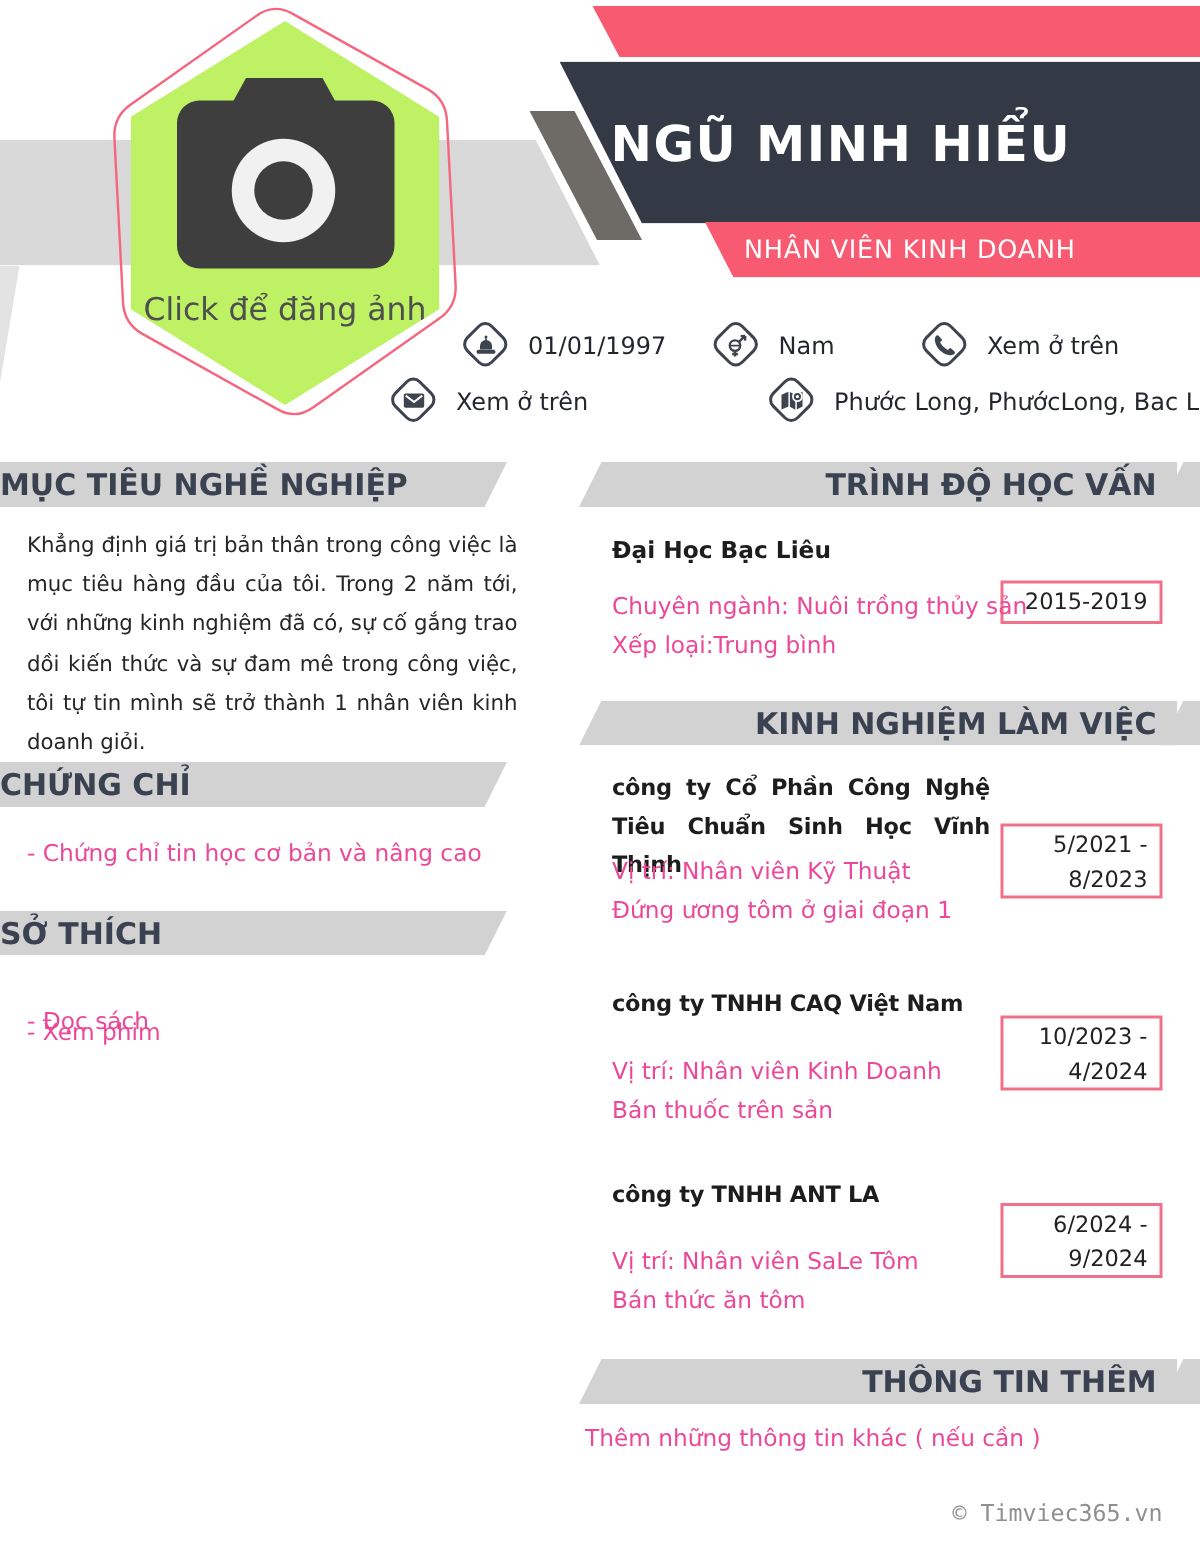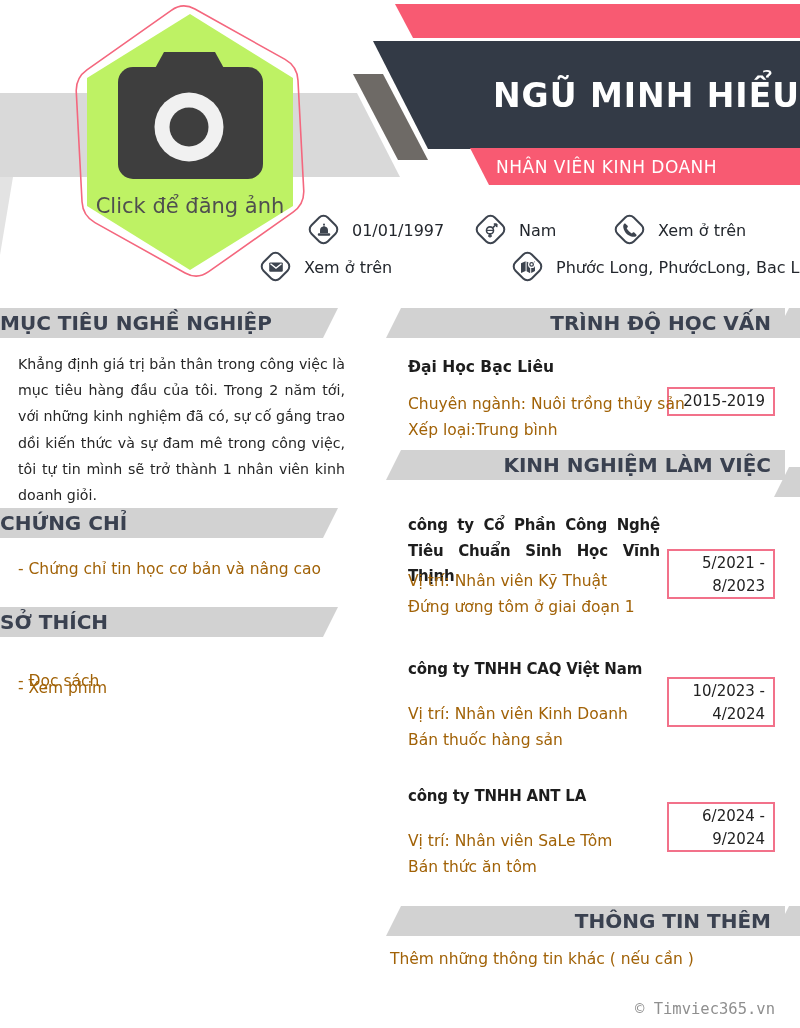--- a/index.html
+++ b/index.html
@@ -12,21 +12,21 @@
   .gray-band{left:0;top:93px;width:400px;height:84px;background:var(--band-gray,#d9d9d9);
     clip-path:polygon(0 0,357px 0,100% 100%,0 100%);}
   .left-wedge{left:0;top:177px;width:13px;height:78px;background:#e3e3e3;
     clip-path:polygon(0 0,100% 0,0 100%);}
   .dark-stripe{left:353px;top:74px;width:75px;height:86px;background:var(--stripe-gray,#6e6a66);
     clip-path:polygon(0 0,30px 0,100% 100%,45px 100%);}
   .pink-top{left:395px;top:4px;width:405px;height:34px;background:var(--pink,#f85a72);
     clip-path:polygon(0 0,100% 0,100% 100%,18px 100%);}
   .navy-banner{left:373px;top:41px;width:427px;height:108px;background:var(--navy,#333a46);
     clip-path:polygon(0 0,100% 0,100% 100%,55px 100%);
-    display:flex;align-items:center;justify-content:flex-end;padding-left:34px;box-sizing:border-box;}
+    display:flex;align-items:center;justify-content:flex-start;padding-left:34px;box-sizing:border-box;}
   .navy-banner .name{color:#fff;font-size:33px;font-weight:700;letter-spacing:1px;white-space:nowrap;}
   .pink-sub{left:470px;top:148px;width:330px;height:37px;background:var(--pink,#f85a72);
     clip-path:polygon(0 0,100% 0,100% 100%,19px 100%);
     display:flex;align-items:center;padding-left:26px;box-sizing:border-box;}
   .pink-sub .jobtitle{color:#fff;font-size:17px;letter-spacing:.5px;white-space:nowrap;}
   
   .hexagon{position:absolute;left:87px;top:14px;width:206px;height:256px;background:#bef264;
     clip-path:polygon(50% 0%,100% 25%,100% 75%,50% 100%,0% 75%,0% 25%);cursor:pointer;}
   .hexagon svg{position:absolute;left:0;top:0;}
   .hex-caption{position:absolute;left:0;top:180px;width:100%;text-align:center;
@@ -41,21 +41,21 @@
   .dglyph{position:absolute;left:10px;top:10px;width:18px;height:18px;}
   
   .sbar{position:absolute;height:30px;background:var(--bar-gray,#d2d2d2);display:flex;align-items:center;
     font-weight:700;font-size:20px;color:#3a4150;box-sizing:border-box;white-space:nowrap;}
   .sbar-left{left:0;width:338px;clip-path:polygon(0 0,100% 0,calc(100% - 15px) 100%,0 100%);}
   .sbar-right{left:386px;width:399px;clip-path:polygon(15px 0,100% 0,100% 100%,0 100%);
     justify-content:flex-end;padding-right:14px;}
   .sliver{position:absolute;left:774px;width:26px;height:30px;background:var(--bar-gray,#d2d2d2);
     clip-path:polygon(15px 0,100% 0,100% 100%,0 100%);}
   
-  .txt{position:absolute;font-size:15.5px;color:#a16207;white-space:nowrap;}
+  .txt{position:absolute;font-size:15.5px;color:#ec4899;white-space:nowrap;}
   .para{position:absolute;left:18px;top:351px;width:327px;font-size:14.2px;line-height:26.2px;
     text-align:justify;color:#262626;}
   .bold{font-weight:700;color:#1d1d1d;}
   .company{position:absolute;left:408px;width:252px;font-weight:700;font-size:15px;
     color:#1d1d1d;text-align:justify;line-height:25.5px;letter-spacing:-.2px;}
   .date-box{position:absolute;left:667px;width:108px;background:#fff;border:2px solid var(--box-border,#f2718a);
     box-sizing:border-box;text-align:right;font-size:15px;color:#222;padding:0 8px;margin-top:38px;}
   .date-1{height:29px;line-height:25px;}
   .date-2{height:50px;line-height:23px;padding-top:1px;}
   .date-2 span{display:block;}
@@ -174,40 +174,40 @@
   </div>
   <div class="sliver" style="top:308px;"></div>
 
   <div class="txt bold" style="left:408px;top:358px;">Đại Học Bạc Liêu</div>
   <div class="date-box date-1" style="top:349px;">
     <span>2015-2019</span>
   </div>
   <div class="txt" style="left:408px;top:395px;">Chuyên ngành: Nuôi trồng thủy sản</div>
   <div class="txt" style="left:408px;top:421px;">Xếp loại:Trung bình</div>
 
-  <div class="sbar sbar-right" style="top:450px;">
+  <div class="sbar sbar-right" style="top:467px;">
     <span>KINH NGHIỆM LÀM VIỆC</span>
   </div>
   <div class="sliver" style="top:467px;"></div>
 
   <div class="company" style="top:513px;">công ty Cổ Phần Công Nghệ Tiêu Chuẩn Sinh Học Vĩnh Thịnh</div>
   <div class="date-box date-2" style="top:511px;">
     <span>5/2021 -</span>
     <span>8/2023</span>
   </div>
   <div class="txt" style="left:408px;top:572px;">Vị trí: Nhân viên Kỹ Thuật</div>
   <div class="txt" style="left:408px;top:598px;">Đứng ương tôm ở giai đoạn 1</div>
 
   <div class="company" style="top:657px;white-space:nowrap;">công ty TNHH CAQ Việt Nam</div>
   <div class="date-box date-2" style="top:639px;">
     <span>10/2023 -</span>
     <span>4/2024</span>
   </div>
   <div class="txt" style="left:408px;top:705px;">Vị trí: Nhân viên Kinh Doanh</div>
-  <div class="txt" style="left:408px;top:731px;">Bán thuốc hàng sản</div>
+  <div class="txt" style="left:408px;top:731px;">Bán thuốc trên sản</div>
 
   <div class="company" style="top:784px;white-space:nowrap;">công ty TNHH ANT LA</div>
   <div class="date-box date-2" style="top:764px;">
     <span>6/2024 -</span>
     <span>9/2024</span>
   </div>
   <div class="txt" style="left:408px;top:832px;">Vị trí: Nhân viên SaLe Tôm</div>
   <div class="txt" style="left:408px;top:858px;">Bán thức ăn tôm</div>
 
   <div class="sbar sbar-right" style="top:906px;">

